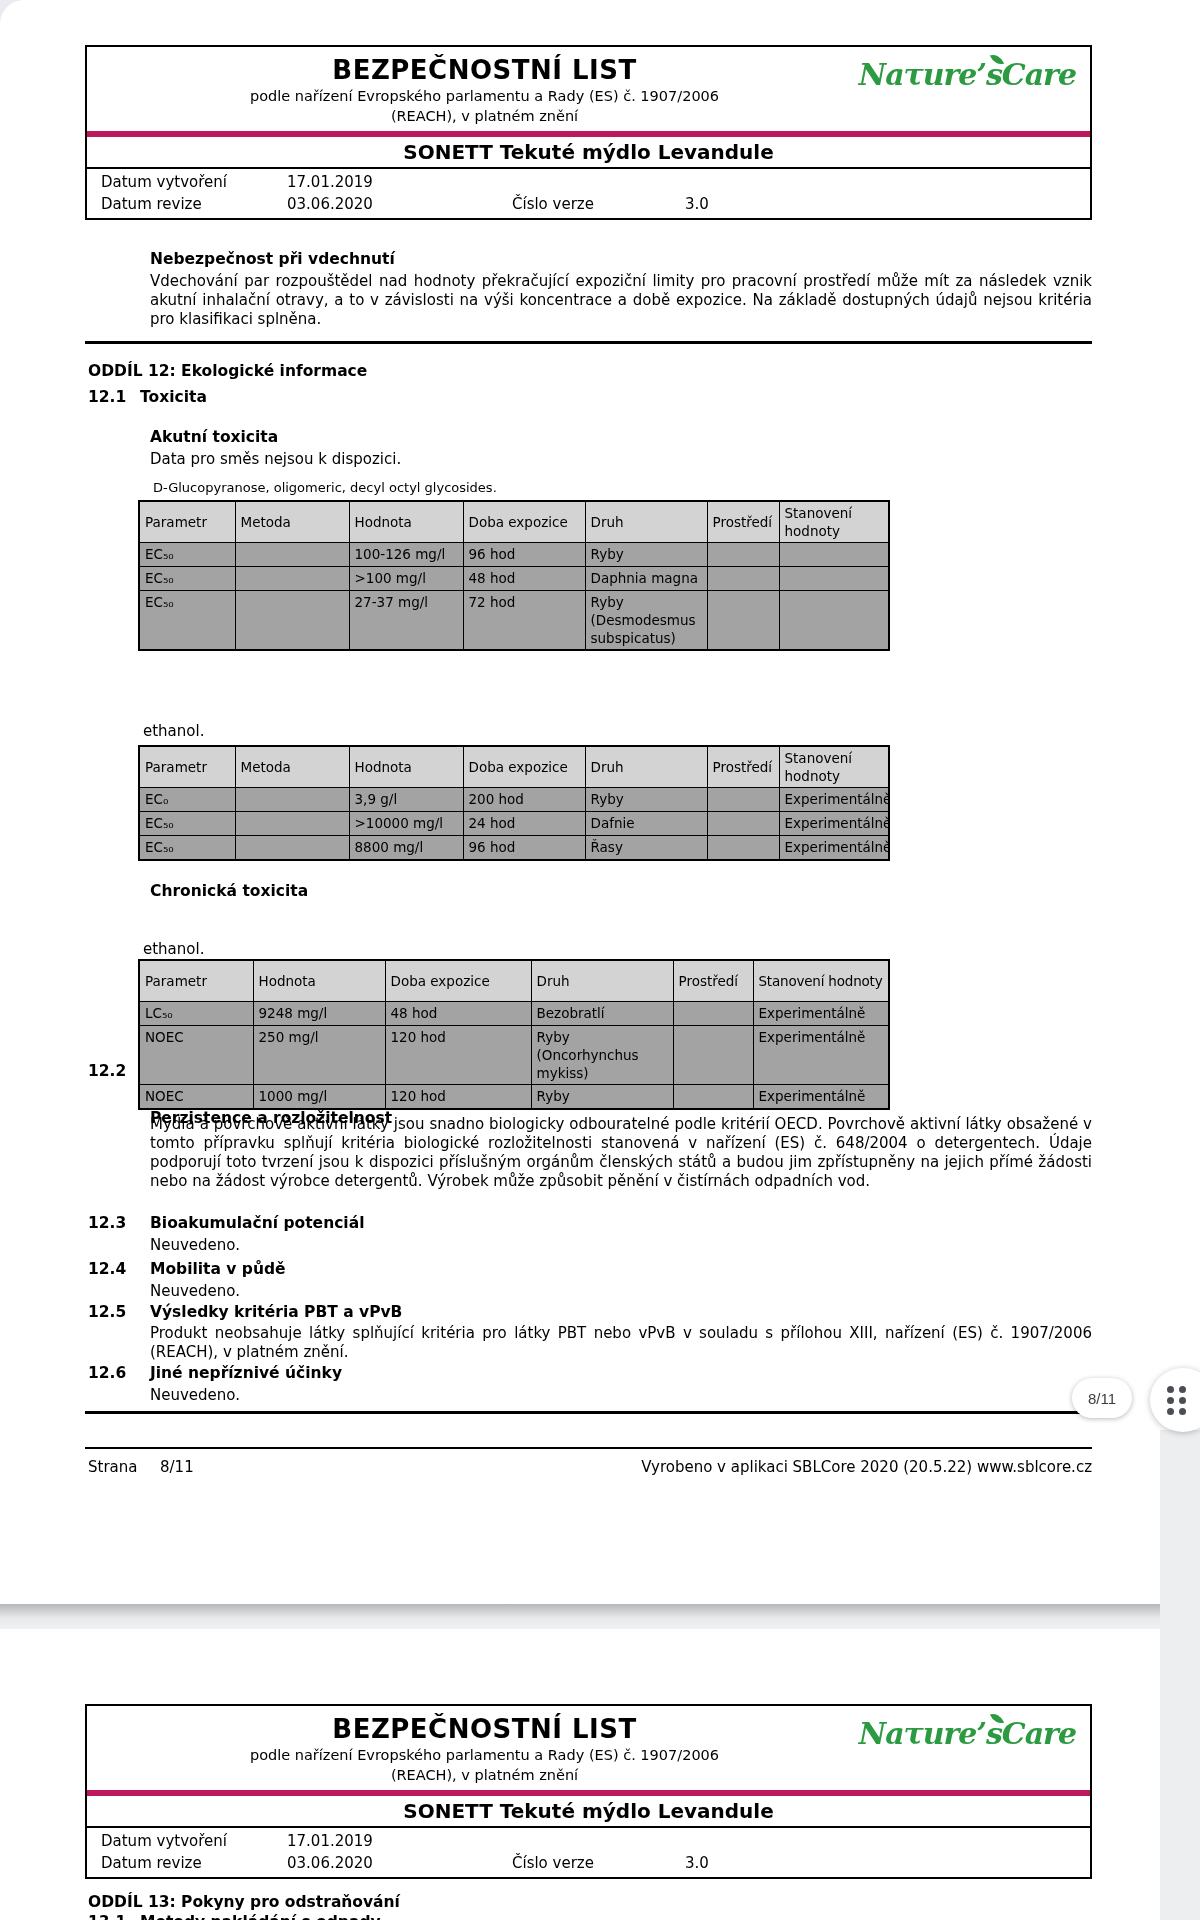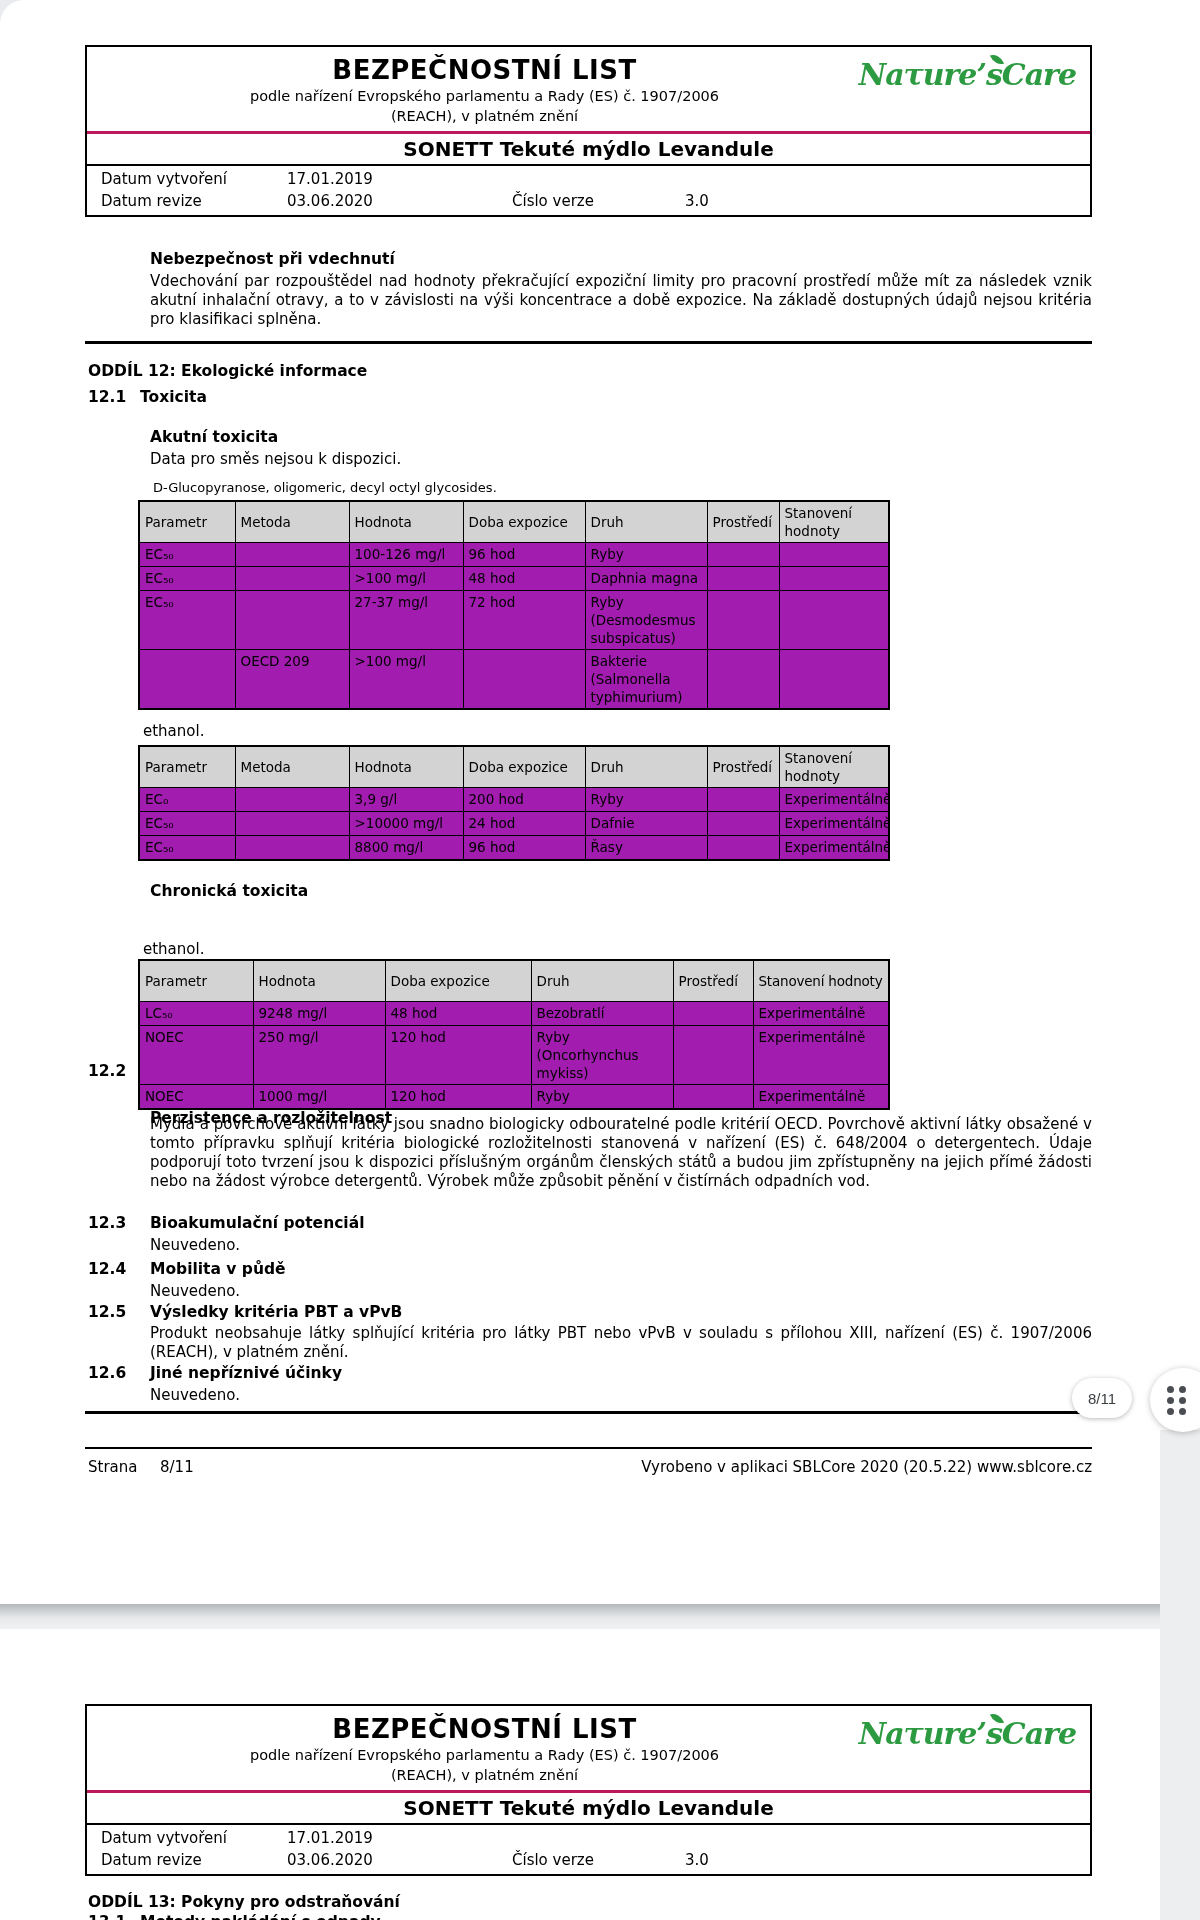--- a/index.html
+++ b/index.html
@@ -10,33 +10,33 @@
   .hbox{position:absolute;left:85px;width:1007px;border:2px solid #000;background:#fff;box-sizing:border-box;}
   .hb-top{position:relative;padding:8px 0 6px 0;}
   .hb-center{width:795px;text-align:center;}
   .doc-title{font-size:26px;line-height:30px;font-weight:bold;letter-spacing:.5px;}
   .doc-sub{font-size:14.5px;line-height:18px;margin-top:2px;}
   .doc-sub:first-of-type{margin-top:9px;}
   .logo{position:absolute;top:10px;right:14px;font-family:"DejaVu Serif",serif;
         font-style:italic;font-weight:bold;font-size:30px;color:#2c9a41;letter-spacing:-1px;}
   .leaf{position:absolute;top:-4px;right:74px;width:10px;height:13px;background:#2c9a41;
         border-radius:0 100% 0 100%;transform:rotate(-24deg);}
-  .product-row{border-top:3px solid #be185d;font-size:20px;font-weight:bold;text-align:center;
+  .product-row{border-top:6px solid #be185d;font-size:20px;font-weight:bold;text-align:center;
         height:30px;line-height:30px;}
   .dates{border-top:2px solid #000;padding:2px 0 3px 14px;font-size:15px;}
   .drow{display:grid;grid-template-columns:186px 225px 173px auto;height:22px;line-height:22px;}
   
   .h15{font-size:15.5px;font-weight:bold;}
   .b15{font-size:15px;line-height:19px;}
   .just{text-align:justify;}
   .rule{background:#000;}
   .num{font-weight:bold;font-size:15.5px;}
   
   table.dtable{border-collapse:collapse;table-layout:fixed;border:2px solid #000;
-        font-size:13.5px;line-height:18px;background:#a21caf;}
+        font-size:13.5px;line-height:18px;background:#a3a3a3;}
   .dtable th{background:#d3d3d3;font-weight:normal;height:40px;padding:0 5px;text-align:left;
         vertical-align:middle;border:1px solid #000;}
   .dtable td{padding:2px 5px;vertical-align:top;border:1px solid #000;height:19px;}
   .dtable td:last-child{white-space:nowrap;overflow:hidden;}
   .t6 th:last-child{white-space:nowrap;letter-spacing:-.2px;}
   .cap{font-size:13px;}
   
   .gap-band{position:absolute;left:0;top:1604px;width:1200px;height:25px;
         background:linear-gradient(to bottom,#b4b8bb 0,#e7e9ea 55%,#f0f1f2 100%);}
   .track{position:absolute;left:1160px;top:1430px;width:40px;height:490px;background:#eceef0;}
@@ -138,29 +138,20 @@
           </tr>
           <tr>
             <td>EC₅₀</td>
             <td></td>
             <td>27-37 mg/l</td>
             <td>72 hod</td>
             <td>Ryby (Desmodesmus subspicatus)</td>
             <td></td>
             <td></td>
           </tr>
-          <tr>
-            <td></td>
-            <td>OECD 209</td>
-            <td>&gt;100 mg/l</td>
-            <td></td>
-            <td>Bakterie (Salmonella typhimurium)</td>
-            <td></td>
-            <td></td>
-          </tr>
         </tbody>
       </table>
 
     <div class="abs b15" style="left:143px;top:722px;">ethanol.</div>
 
     <table class="dtable abs" style="left:138px;top:745px;width:750px;">
       <colgroup>
           <col style="width:96px">
           <col style="width:114px">
           <col style="width:114px">

